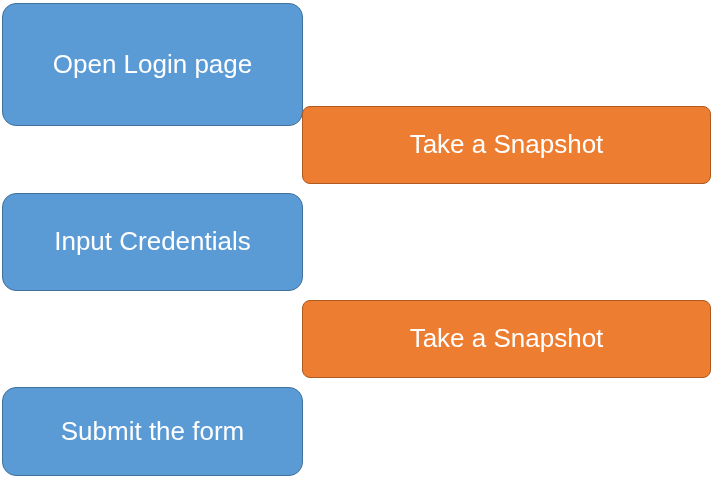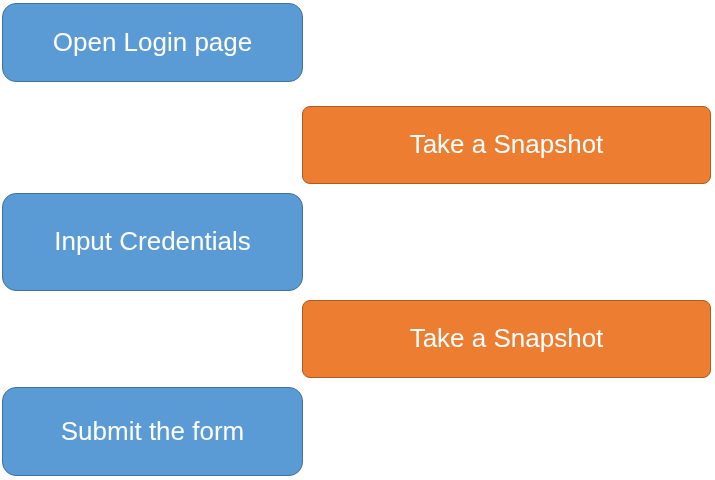--- a/index.html
+++ b/index.html
@@ -33,21 +33,21 @@
     background: var(--action-fill, #5B9BD5);
     border: 1.5px solid var(--action-border, #41719C);
     border-radius: 14px;
   }
   .snapshot-box {
     background: var(--snapshot-fill, #ED7D31);
     border: 1.5px solid var(--snapshot-border, #AE5A21);
     border-radius: 8px;
   }
   
-  #step-1 { left: 2px;   top: 3px;   width: 301px; height: 79px; }
+  #step-1 { left: 2px;   top: 3px;   width: 301px; height: 123px; }
   #step-2 { left: 302px; top: 106px; width: 409px; height: 78px; }
   #step-3 { left: 2px;   top: 193px; width: 301px; height: 98px; }
   #step-4 { left: 302px; top: 300px; width: 409px; height: 78px; }
   #step-5 { left: 2px;   top: 387px; width: 301px; height: 89px; }
 </style>
 </head>
 <body>
 
 <div id="canvas">
 

